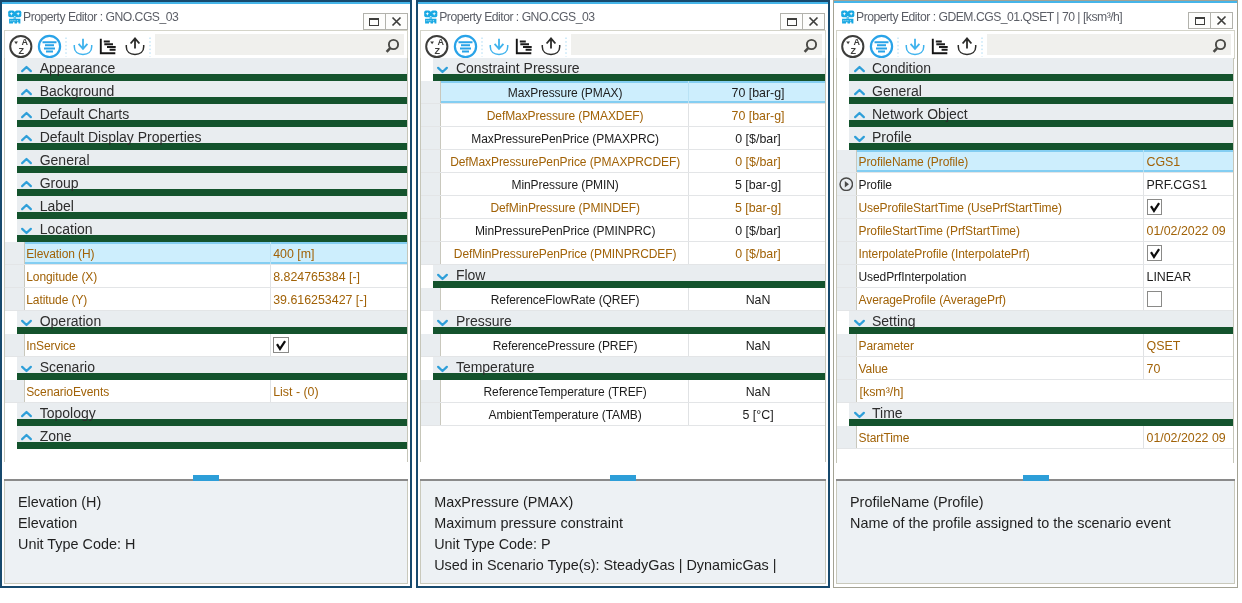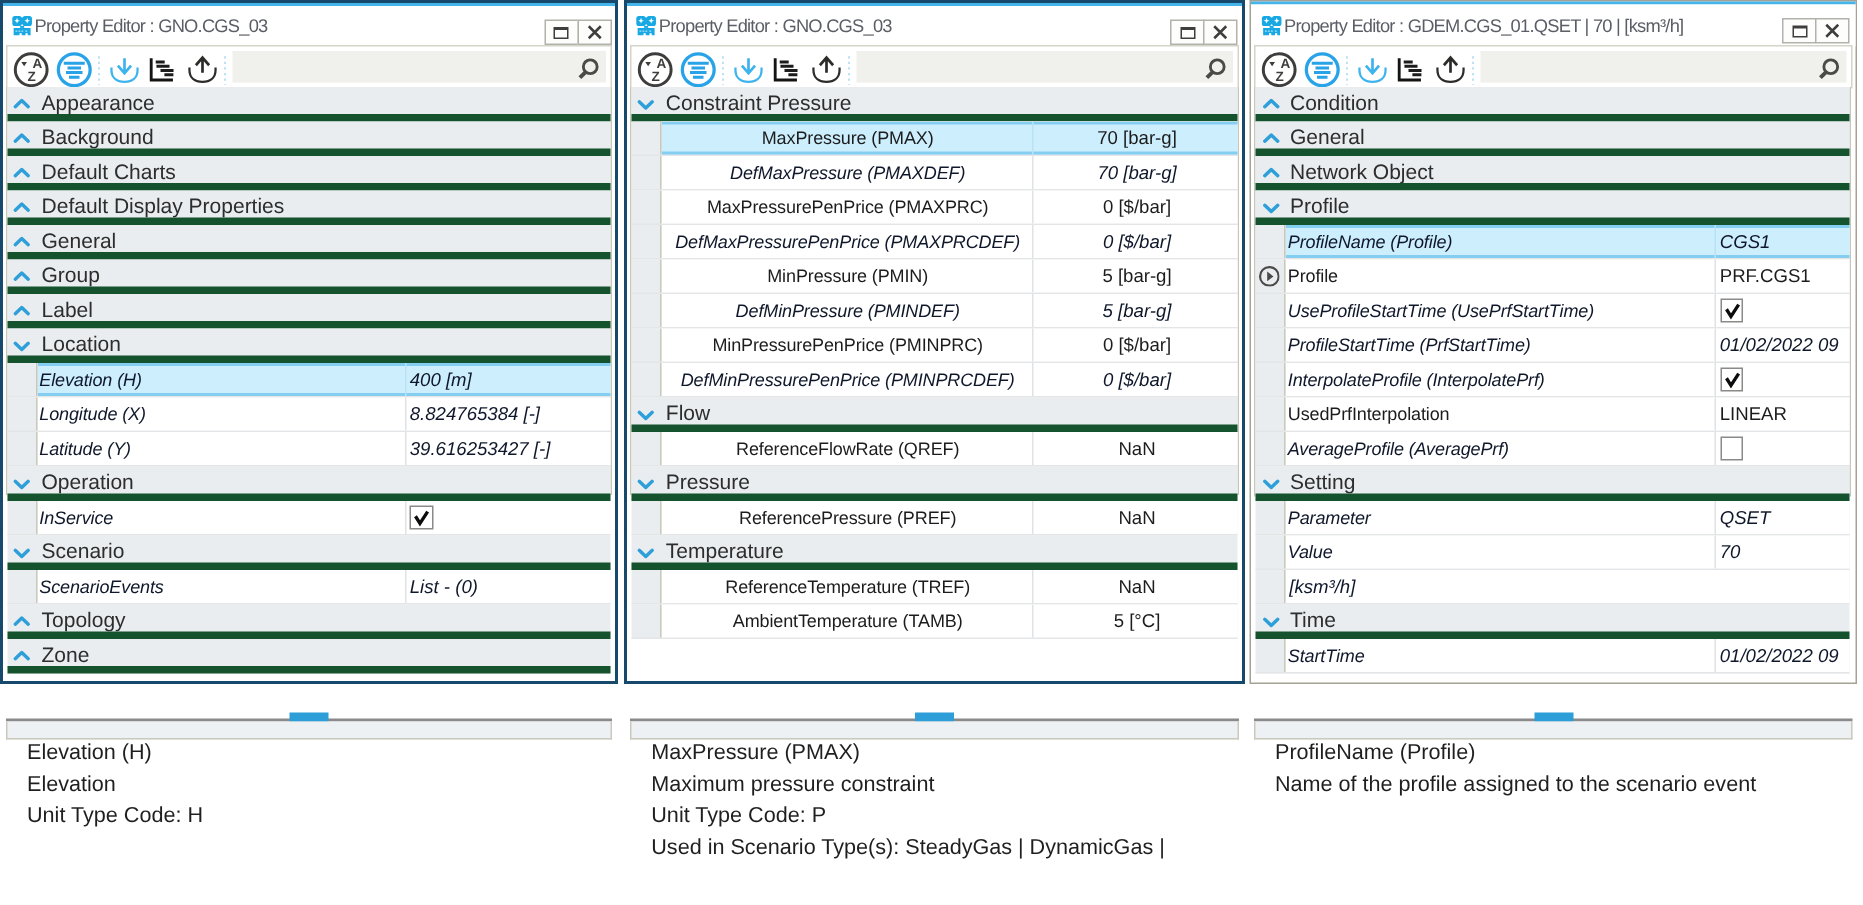--- a/index.html
+++ b/index.html
@@ -1,17 +1,17 @@
 <!DOCTYPE html>
 <html><head><meta charset="utf-8">
 <style>
 * { margin:0; padding:0; box-sizing:border-box; }
 html,body { width:1242px; height:603px; background:#ffffff; font-family:"Liberation Sans", sans-serif; overflow:hidden; }
 .stage { position:relative; width:1242px; height:603px; }
-.win { position:absolute; top:0; height:456px; border:2px solid #17496d; background:#fff; }
+.win { position:absolute; top:0; height:588px; border:2px solid #17496d; background:#fff; }
 .win2 { border:1px solid #a3a294; }
 .win2 .grid { left:2px; top:56.5px; }
 .win2 .tool { top:28.5px; }
 .win2 .split { top:477.5px; }
 .win2 .knob { top:474px; }
 .win2 .desc { top:480px; bottom:3px; }
 .accent { position:absolute; top:0; left:0; right:0; height:2px; background:#45b5e9; }
 .tbar { position:absolute; top:2px; left:0; right:0; height:28px; background:#fff; }
 .logo { position:absolute; left:6px; top:6px; }
 .win2 .logo { left:7px; top:7px; }
@@ -22,32 +22,32 @@
 .wb { width:23px; height:17px; border:1px solid #b2b2ac; background:#fdfdfc; display:flex; align-items:center; justify-content:center; }
 .wb + .wb { margin-left:-1px; }
 .maxg { width:10px; height:8px; border:1px solid #3e3e3c; border-top:2.5px solid #3e3e3c; }
 .tool { position:absolute; top:27.5px; left:2px; right:2px; height:29px; border:1px solid #d4d4c9; background:#fff; }
 .tbsvg { position:absolute; left:-1px; top:1.4px; }
 .search { position:absolute; left:150px; right:3px; top:3px; bottom:3px; background:#f0f0ed; }
 .mag { position:absolute; right:3px; top:3px; }
 .grid { position:absolute; top:55.5px; left:1.7px; bottom:124.5px; border-left:1px solid #c6c6b9; border-right:1px solid #c6c6b9; background:#fff; }
 .row { height:23px; display:flex; border-bottom:1px solid #dadddf; background:#e9edf0; }
 .gut { width:20px; flex:0 0 20px; position:relative; border-right:1px solid #c9c8bd; }
-.cat { border-bottom:5px solid #14532d; }
+.cat { border-bottom:7px solid #14532d;margin-left:12px; }
 .cat .gut { border-right:none; width:21px; flex-basis:21px; }
 .chev { position:absolute; left:3.5px; top:5px; width:13px; height:13px; }
 .playic { position:absolute; left:1.5px; top:4px; width:14.5px; height:14.5px; }
 .clab { font-size:14px; color:#2d2d2d; padding-left:2px; line-height:21px; white-space:nowrap; }
 .prop .cells { flex:1; display:flex; background:#fff; }
 .prop { border-bottom:1px solid #e3e5e7; }
 .ncell { width:var(--ncw); flex:0 0 var(--ncw); border-right:1px solid #e0e2e4; padding-left:1.5px; line-height:21px; white-space:nowrap; overflow:hidden; }
 .vcell { flex:1; padding-left:2.5px; line-height:21px; white-space:nowrap; overflow:hidden; position:relative; }
 .ncell span { font-size:12px; letter-spacing:-0.08px; }
 .vcell span { font-size:12.4px; }
-.tb { color:#0f172a;font-style:italic; }
+.tb { color:#a16207; }
 .tk { color:#1c1c1c; }
 .sel { background:#cdeefd !important; box-shadow: inset 0 2px 0 #84cef2, inset 0 -2px 0 #84cef2; }
 .sel .ncell { border-right-color:#b9e2f5; }
 .cb { display:inline-block; width:15.5px; height:15.5px; border:1px solid #8a8a88; background:#fff; margin-top:3.6px; vertical-align:top; position:relative; }
 .cb svg { position:absolute; left:0; top:0; width:13.5px; height:13.5px; }
 .split { position:absolute; left:2px; right:2px; top:476.5px; height:2px; background:#8a8a8a; }
 .knob { position:absolute; left:50%; margin-left:-13px; top:473px; width:26px; height:6px; background:#2d9ed8; }
 .desc { position:absolute; top:479px; left:2px; right:2px; bottom:2px; background:#edf1f4; border:1px solid #c9c9bc; border-top:none; padding:10.5px 0 0 13px; font-size:14.4px; color:#1f1f1f; line-height:21px; }
 .desc div { white-space:nowrap; }
 </style></head>

